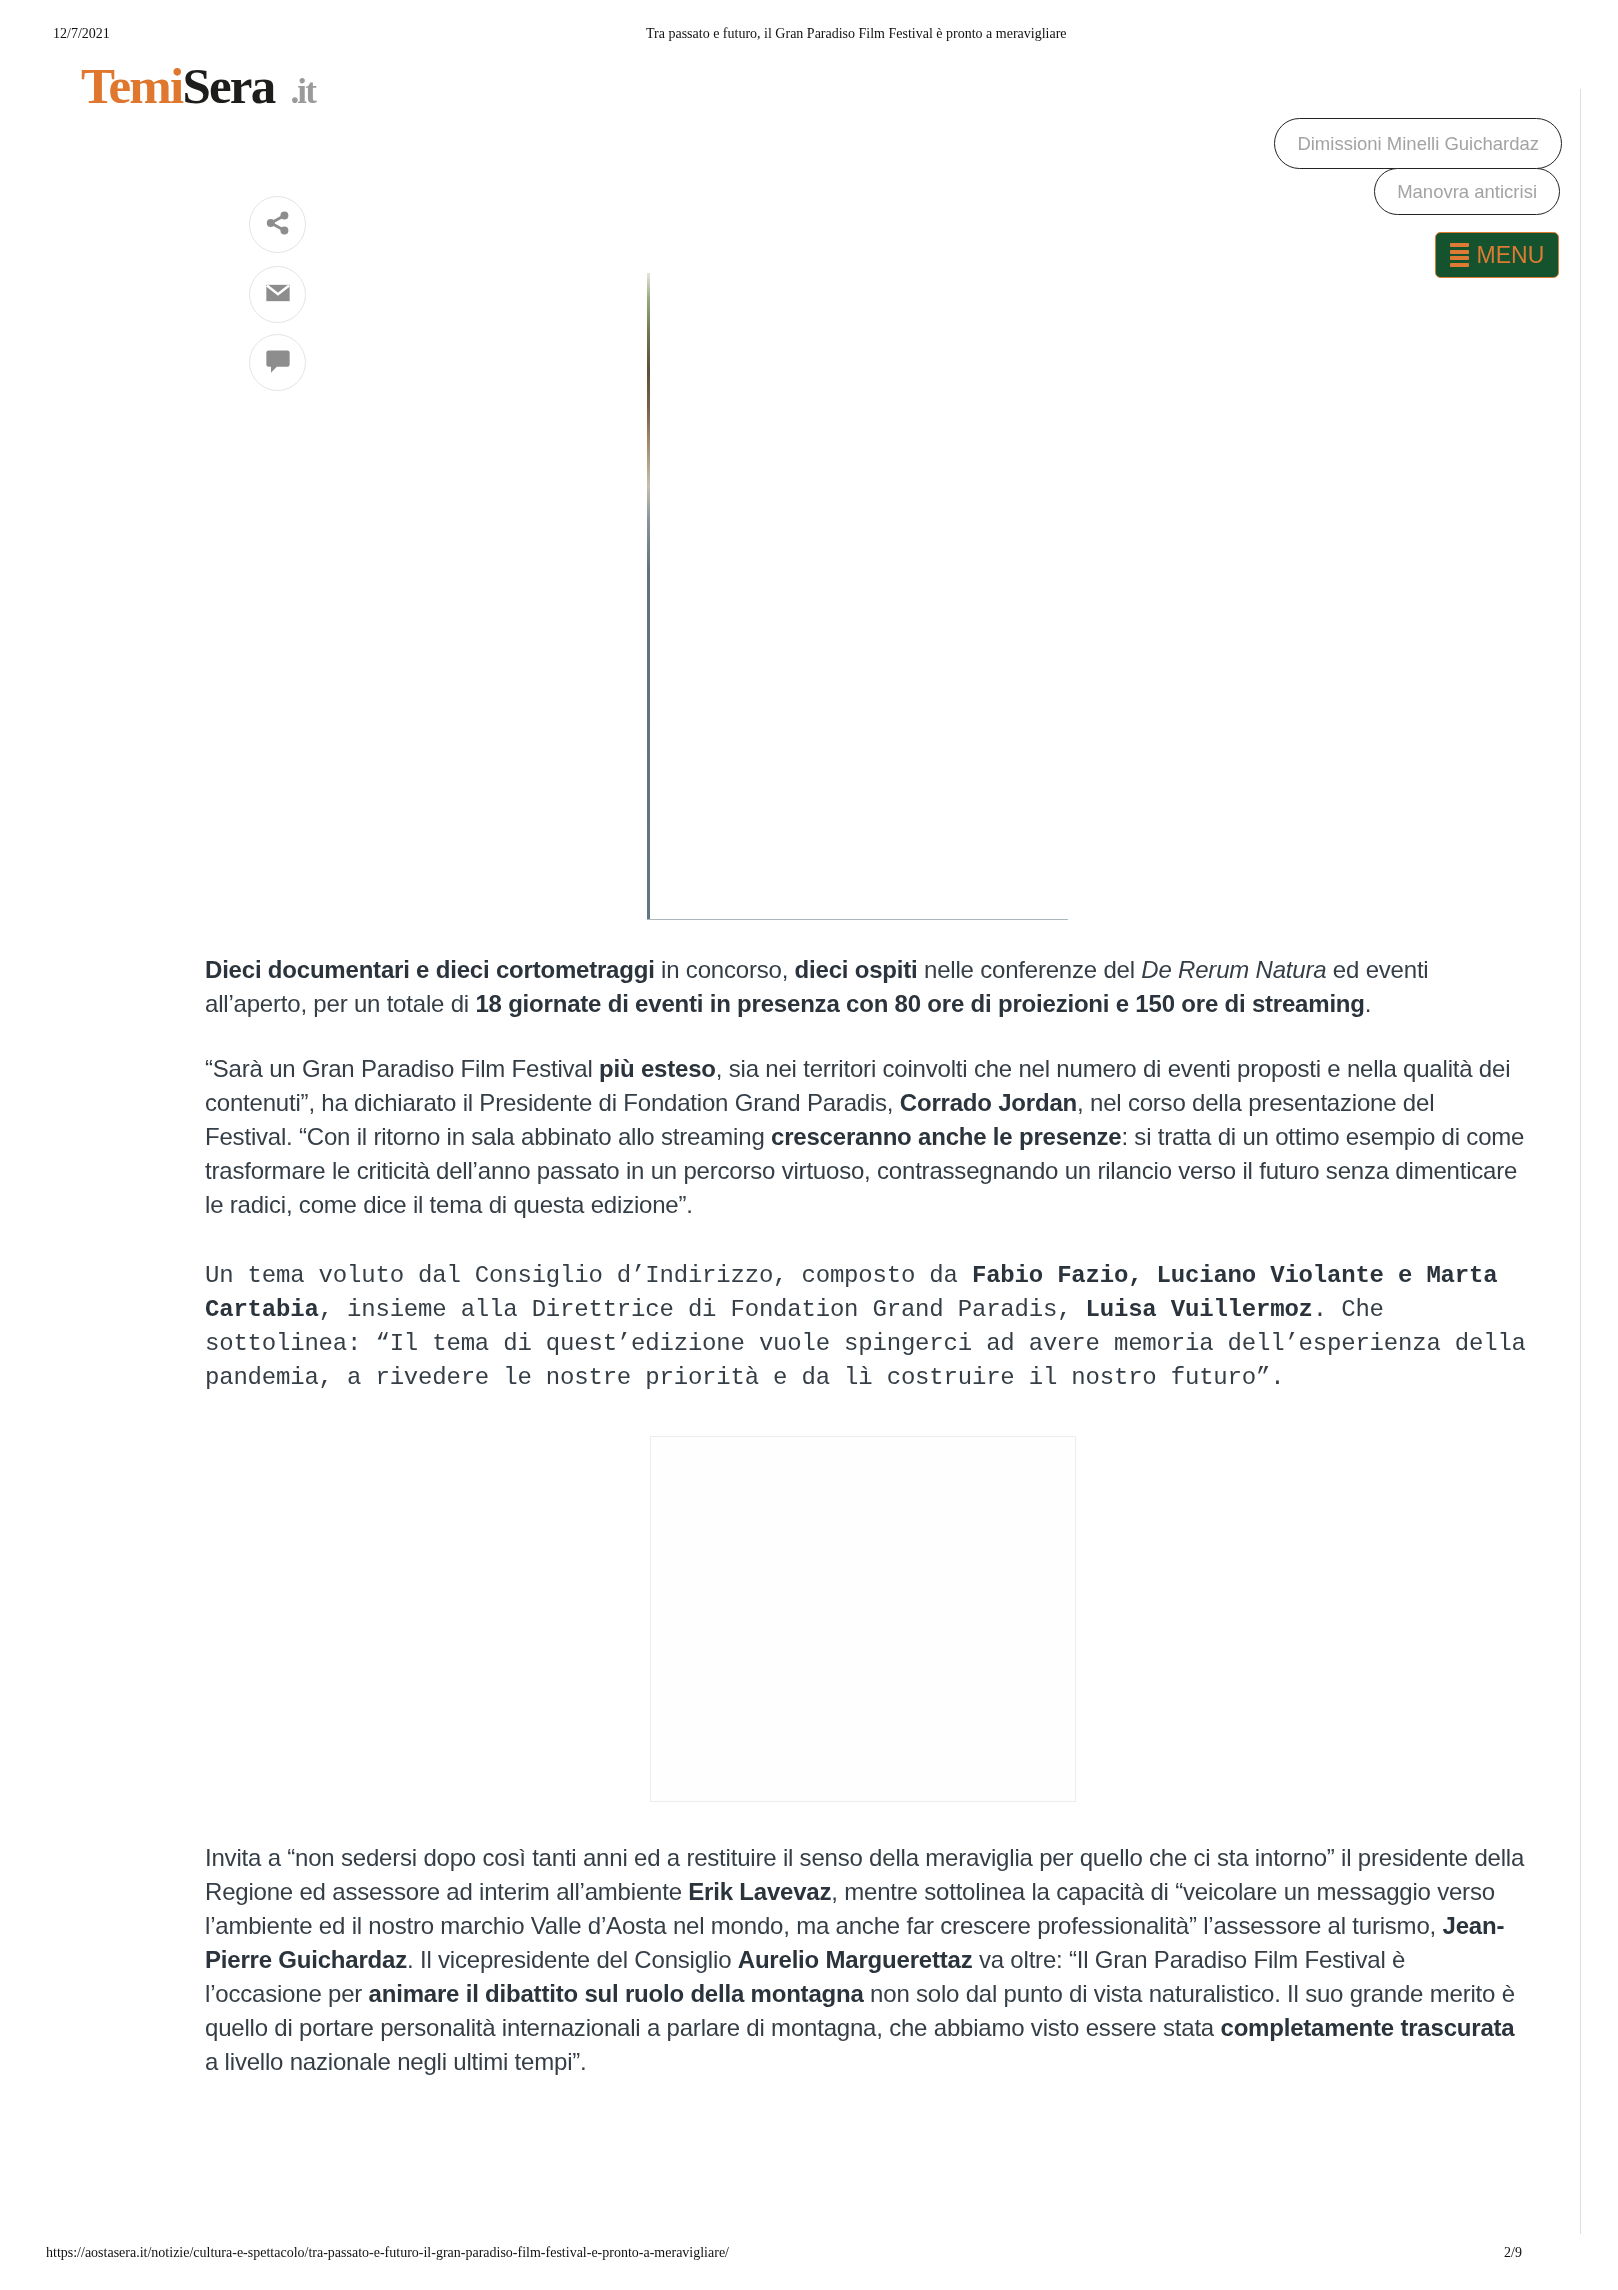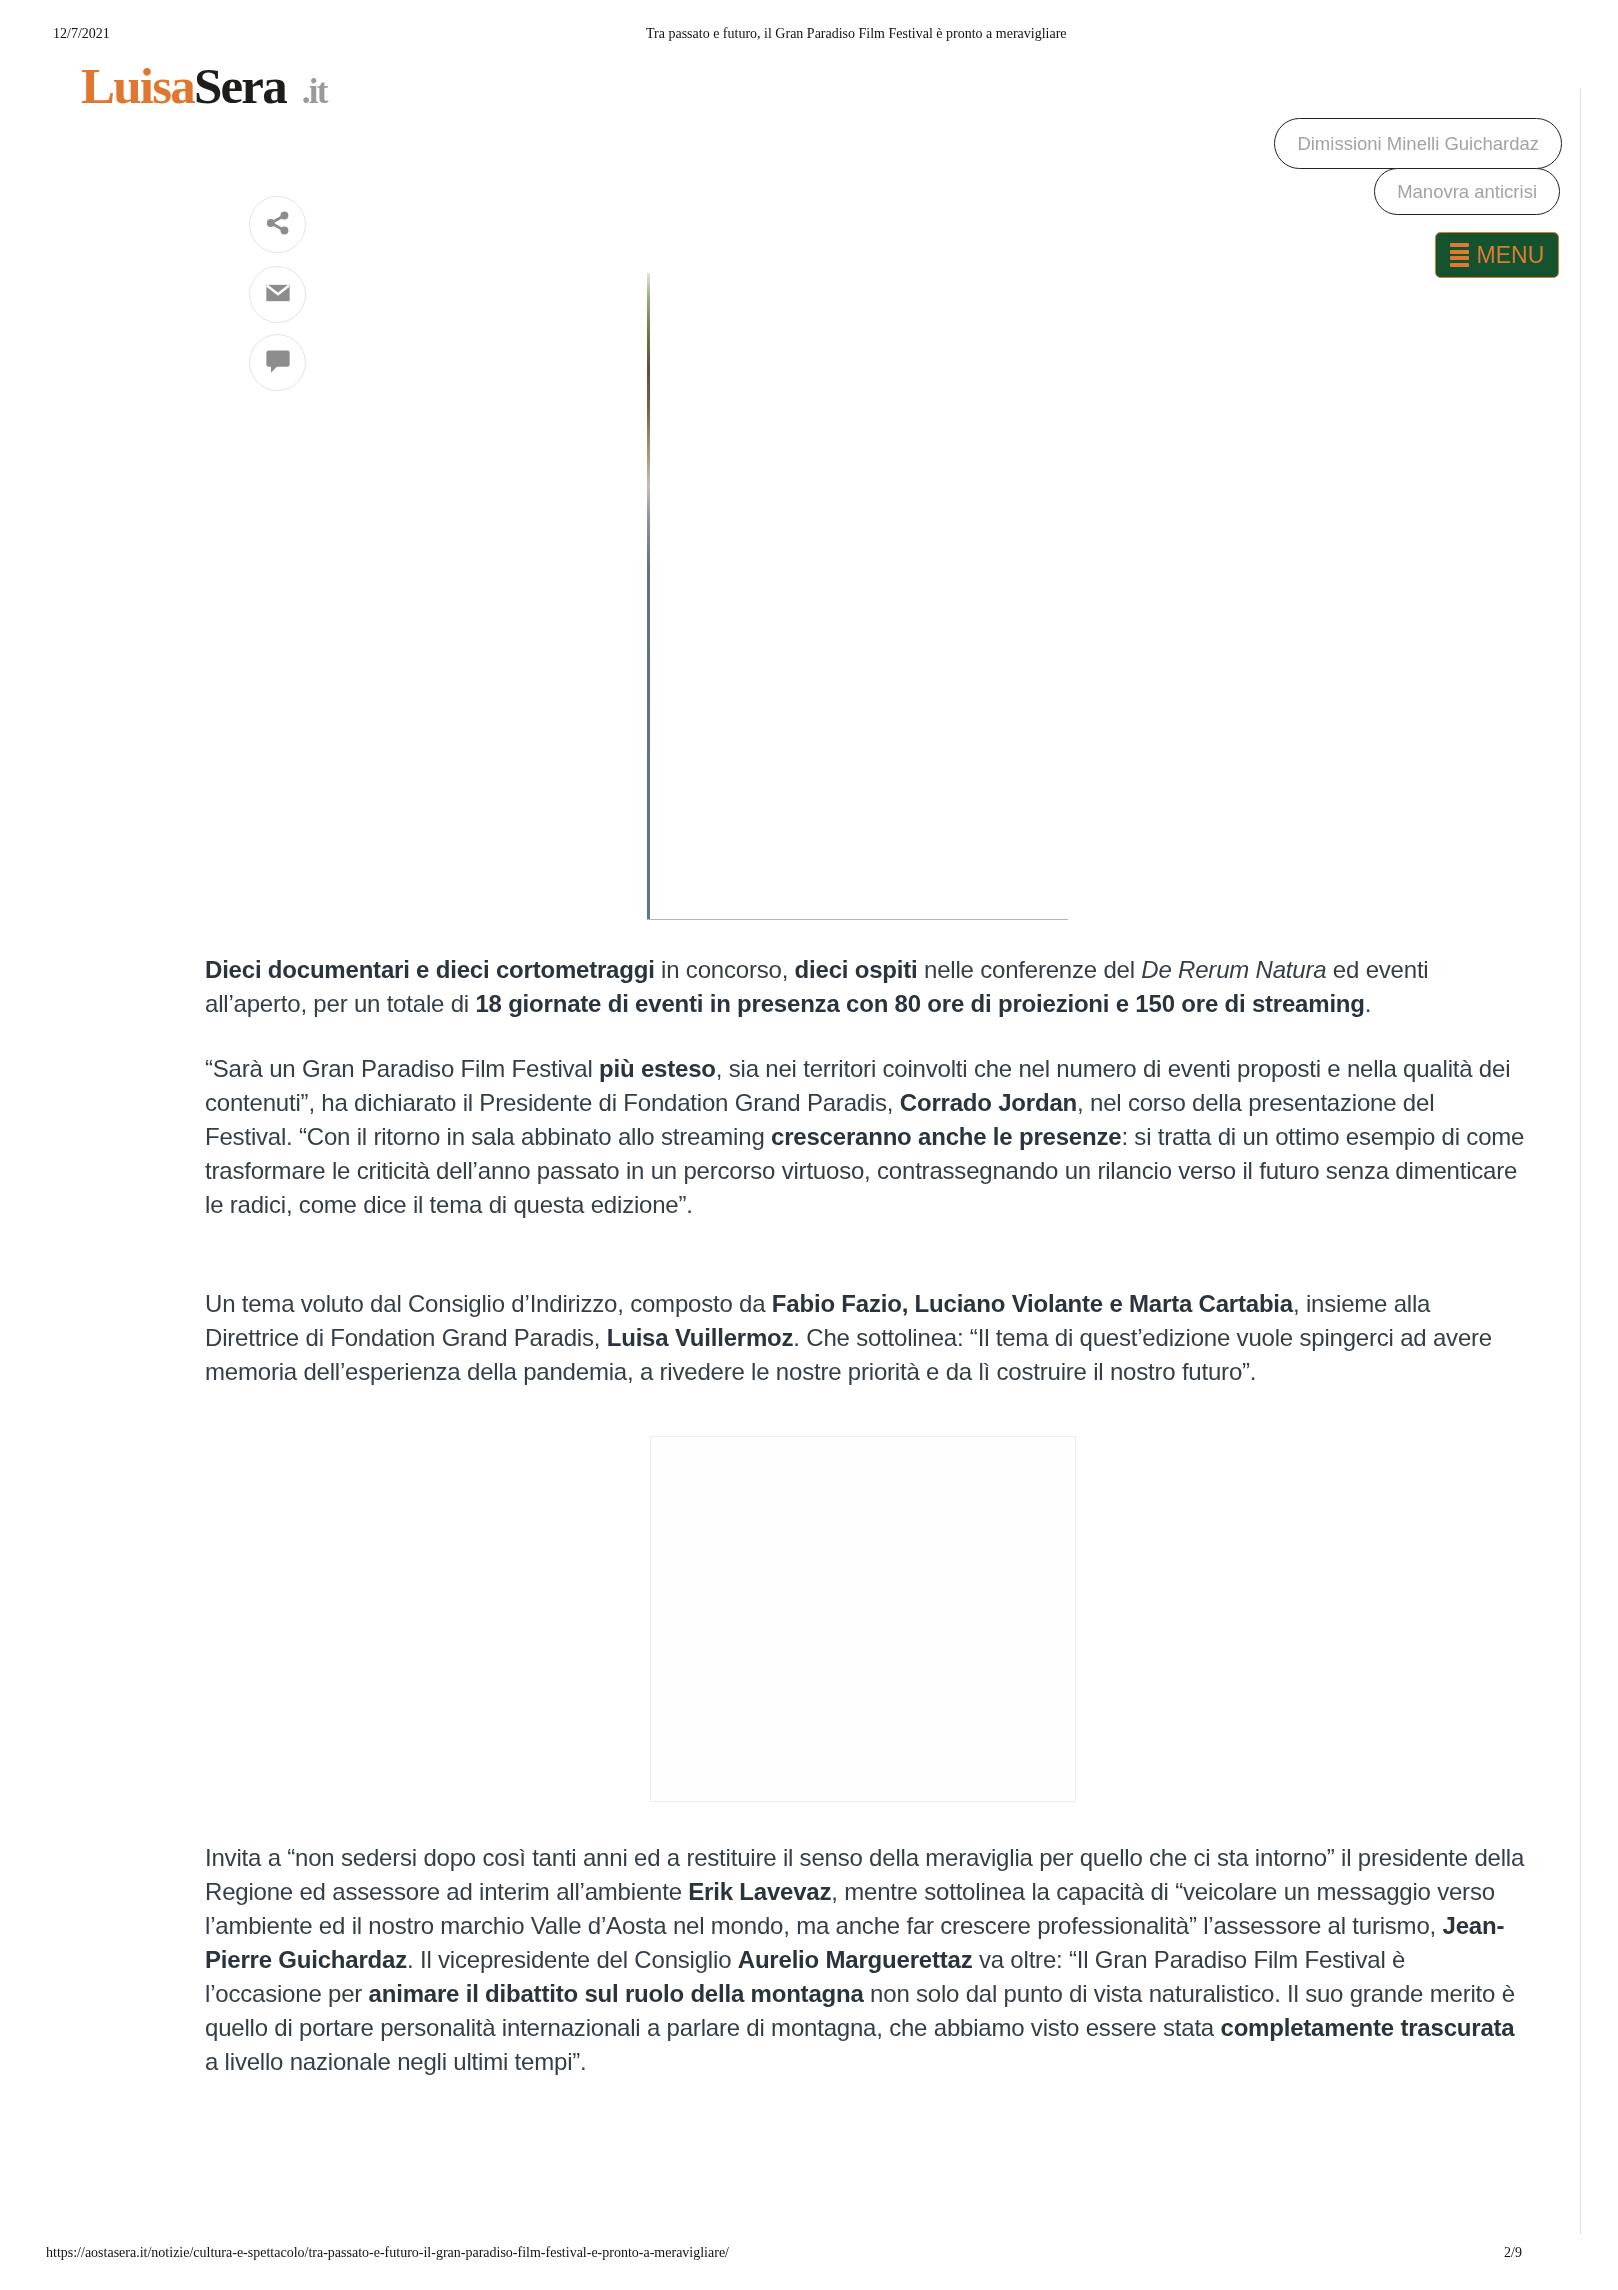--- a/index.html
+++ b/index.html
@@ -51,32 +51,32 @@
 
   
   .edge-line{position:absolute;left:1580px;top:89px;width:0.9px;height:2145px;background:#dedede;}
 
   
   .article{position:absolute;left:205px;top:0;width:1322px;}
   .article p{position:absolute;margin:0;width:1322px;font-size:24px;line-height:34px;
       letter-spacing:-0.2px;color:#353e46;}
   .article p span.b{font-weight:bold;color:#2b343c;}
   .article p span.i{font-style:italic;}
-  .p0{top:953px;} .p1{top:1052px;} .p2{top:1287px;} .p3{top:1841px;}
+  .p0{top:953px;} .p1{top:1052px;} .p2{top:1259px;font-family:Liberation Mono, monospace;} .p3{top:1841px;}
 </style>
 </head>
 <body>
 
 <div class="page">
 
   <div class="print-chrome ph-date">12/7/2021</div>
   <div class="print-chrome ph-title">Tra passato e futuro, il Gran Paradiso Film Festival è pronto a meravigliare</div>
 
   <div class="logo">
-    <span class="l1">Luisa</span><span class="l2">Sera</span><span class="l3">.it</span>
+    <span class="l1">Temi</span><span class="l2">Sera</span><span class="l3">.it</span>
   </div>
 
   <div class="pill pill-1">
     <span>Temi caldi del giorno</span>
   </div>
   <div class="pill pill-2">
     <span>Dimissioni Minelli Guichardaz</span>
   </div>
   <div class="pill pill-3">
     <span>Manovra anticrisi</span>

